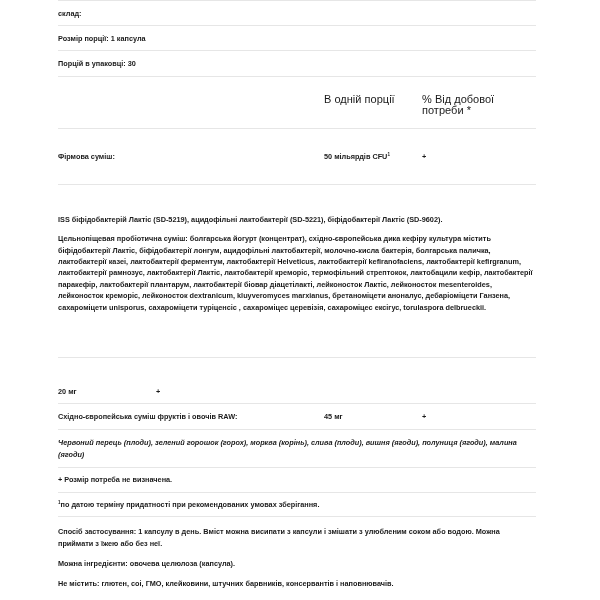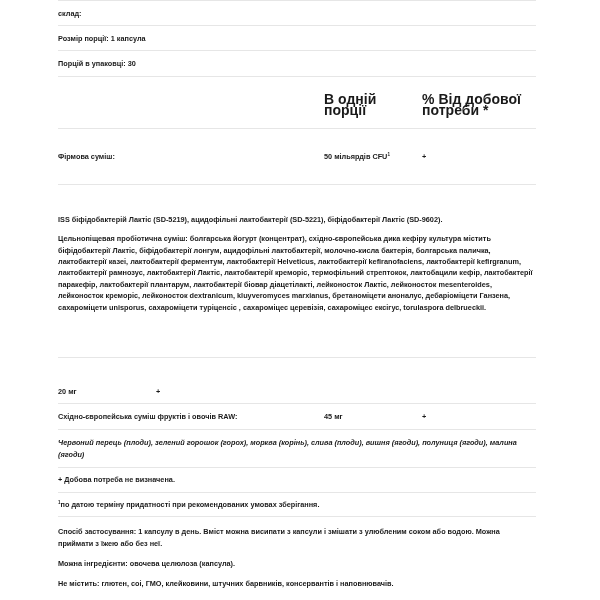--- a/index.html
+++ b/index.html
@@ -36,22 +36,22 @@
     padding-right: 4px;
   }
   .cell-amount {
     width: 98px;
     flex: 0 0 98px;
   }
   .cell-dv {
     flex: 1 1 auto;
   }
   .t-head {
-    font-size: 14px;
-    font-weight: bold;
+    font-size: 11px;
+    font-weight: normal;
     line-height: 11px;
     letter-spacing: 0.02px;
   }
   .t-small {
     font-size: 7.3px;
     font-weight: bold;
     line-height: 11.2px;
   }
   .t-body {
     font-size: 7.3px;
@@ -145,21 +145,21 @@
 
   <div class="rule"></div>
 
   <div class="row" style="padding-top:7px; padding-bottom:7px;">
     <div class="t-para" style="width:478px;font-style:italic;">Червоний перець (плоди), зелений горошок (горох), морква (корінь), слива (плоди), вишня (ягоди), полуниця (ягоди), малина (ягоди)</div>
   </div>
 
   <div class="rule"></div>
 
   <div class="row" style="padding-top:6px; padding-bottom:6px;">
-    <div class="t-para">+ Добова потреба не визначена.</div>
+    <div class="t-para">+ Розмір потреба не визначена.</div>
   </div>
 
   <div class="rule"></div>
 
   <div class="row" style="padding-top:6px; padding-bottom:6px;">
     <div class="t-para"><sup>1</sup><span>по датою терміну придатності при рекомендованих умовах зберігання.</span></div>
   </div>
 
   <div class="rule"></div>
 

